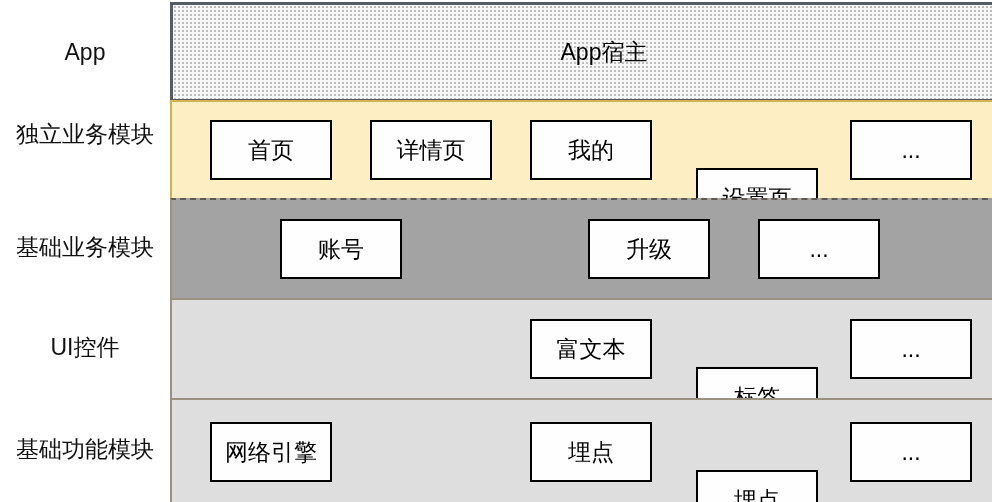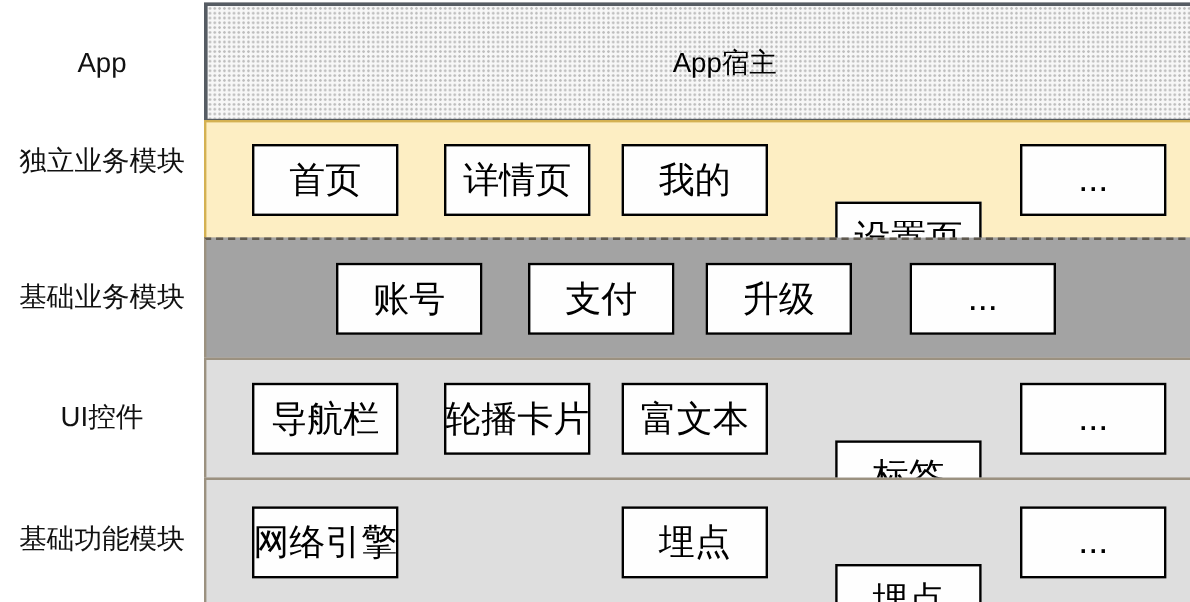--- a/index.html
+++ b/index.html
@@ -47,23 +47,23 @@
     background:#dedede;
     border:2px solid #9b9180;
   }
   .band-gray.last{height:108px;}
   
   .mbox{
     position:absolute;top:50%;transform:translateY(-50%);
     width:122px;height:60px;box-sizing:border-box;
     background:#fefefe;border:2px solid #000;
     display:flex;align-items:center;justify-content:center;
-    font-size:30px;white-space:nowrap;
+    font-size:23px;white-space:nowrap;
   }
-  .p0{left:38px;}  .p1{left:198px;} .p2{left:346px;} .p3{left:524px;margin-top:48px;} .p4{left:678px;}
+  .p0{left:38px;}  .p1{left:198px;} .p2{left:358px;} .p3{left:524px;margin-top:48px;} .p4{left:678px;}
   .q0{left:108px;} .q1{left:268px;} .q2{left:416px;} .q3{left:586px;}
 </style>
 </head>
 <body>
 
 <div id="stage">
 
   <div class="layer-label" id="label-0">App</div>
   <div class="layer-label" id="label-1">独立业务模块</div>
   <div class="layer-label" id="label-3">UI控件</div>
@@ -79,28 +79,25 @@
     <div class="band band-independent">
       <div class="mbox p0">首页</div>
       <div class="mbox p1">详情页</div>
       <div class="mbox p2">我的</div>
       <div class="mbox p3">设置页</div>
       <div class="mbox p4">...</div>
     </div>
 
     <div class="band band-base-business">
       <div class="mbox q0">账号</div>
-      <div class="mbox q1">支付</div>
       <div class="mbox q2">升级</div>
       <div class="mbox q3">...</div>
     </div>
 
     <div class="band band-gray">
-      <div class="mbox p0">导航栏</div>
-      <div class="mbox p1">轮播卡片</div>
       <div class="mbox p2">富文本</div>
       <div class="mbox p3">标签</div>
       <div class="mbox p4">...</div>
     </div>
 
     <div class="band band-gray last">
       <div class="mbox p0">网络引擎</div>
       <div class="mbox p2">埋点</div>
       <div class="mbox p3">埋点</div>
       <div class="mbox p4">...</div>

